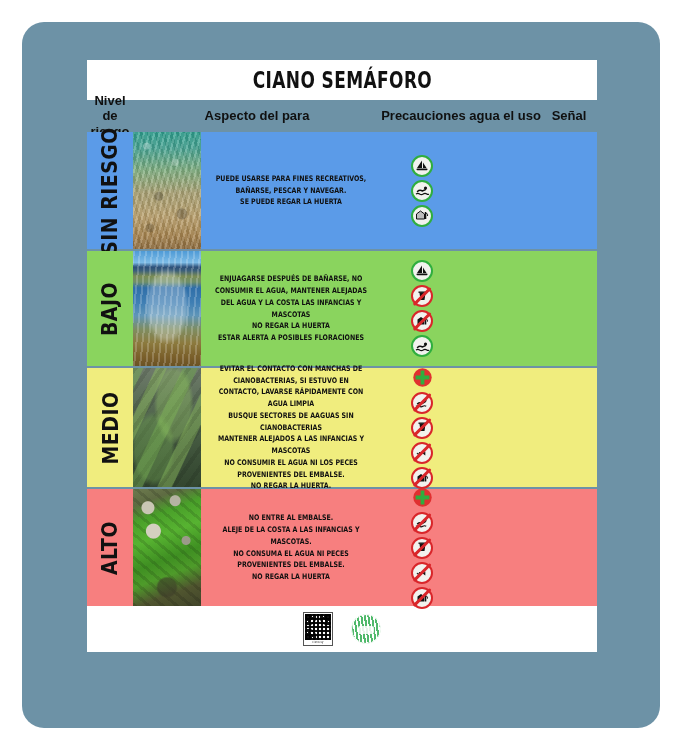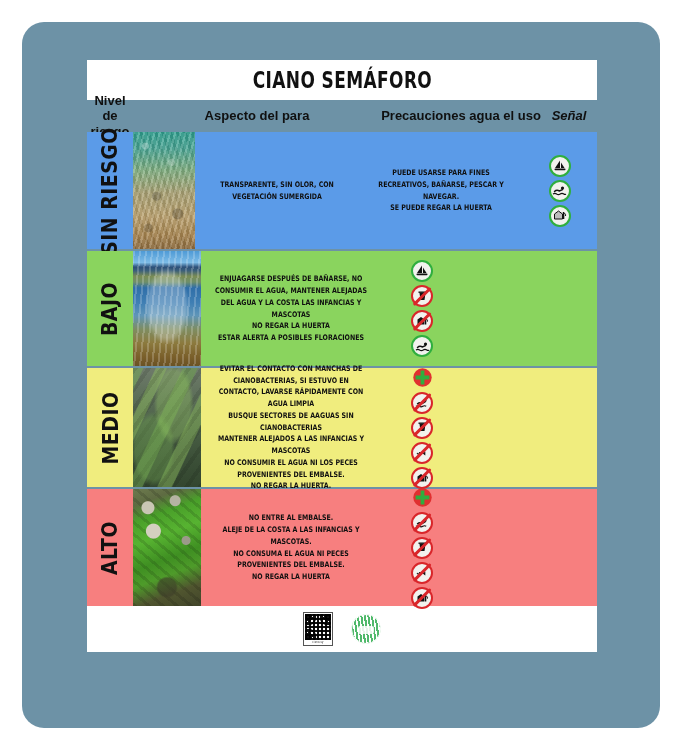--- a/index.html
+++ b/index.html
@@ -56,21 +56,21 @@
     font-weight: bold;
     font-size: 13px;
   }
   .ch {
     text-align: center;
     line-height: 1.18;
   }
   .ch-level    { width: 46px; }
   .ch-aspect   { width: 248px; }
   .ch-prec     { width: 160px; }
-  .ch-signal   { width: 56px; font-style: italic; }
+  .ch-signal   { width: 56px; }
 
   
   .risk-row {
     display: flex;
     align-items: stretch;
     position: relative;
     border-bottom: 2px solid #6d92a6;
   }
   .row-sin   { height: 119px; background: #5b9be8; }
   .row-bajo  { height: 117px; background: #8ad45e; }
@@ -302,23 +302,20 @@
       <div class="ch ch-signal">Señal</div>
     </div>
 
     <div class="risk-row row-sin">
       <div class="cell-level">
         <div class="level-text">SIN RIESGO</div>
       </div>
       <div class="cell-photo">
         <div class="photo photo-clear"></div>
       </div>
-      <div class="cell-aspect">
-        <div class="body-text">TRANSPARENTE, SIN OLOR, CON VEGETACIÓN SUMERGIDA</div>
-      </div>
       <div class="cell-prec">
         <div class="body-text">PUEDE USARSE PARA FINES RECREATIVOS, BAÑARSE, PESCAR Y NAVEGAR.<br>SE PUEDE REGAR LA HUERTA</div>
       </div>
       <div class="cell-signal">
         <div class="sig sig-ok">
           <svg width="14" height="14" viewBox="0 0 14 14">
               <path d="M7 1.5 L7 9 L2 9 Z" fill="#111"></path>
               <path d="M8 3.5 L8 9 L11.5 9 Z" fill="#111"></path>
               <rect x="1.5" y="9.6" width="11" height="1.6" rx="0.8" fill="#111"></rect>
             </svg>

